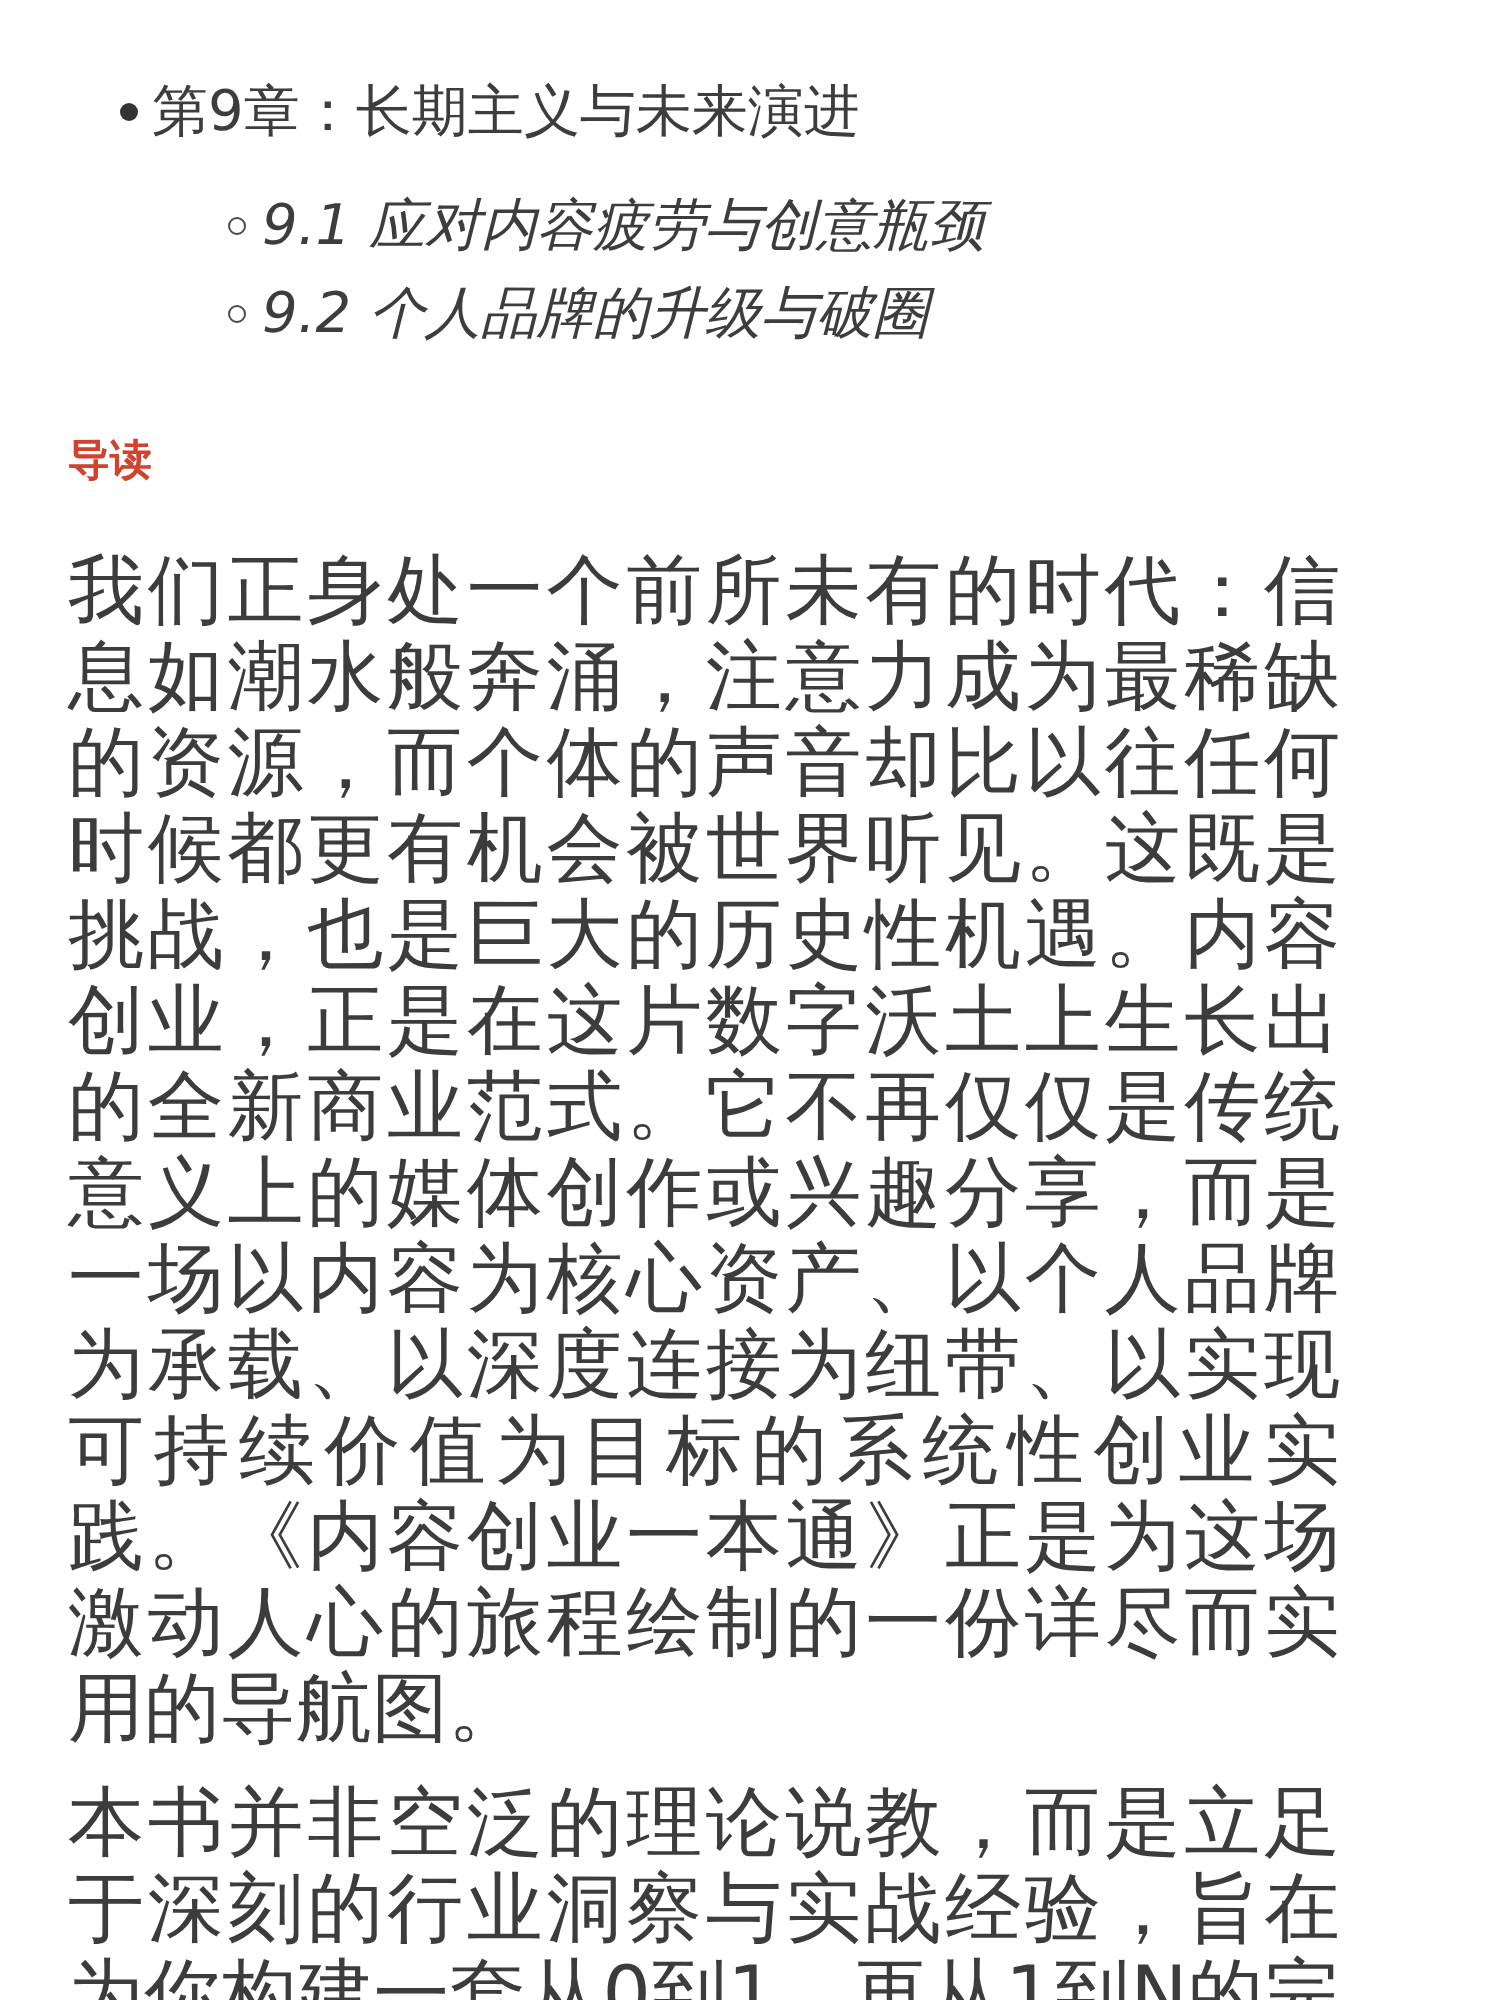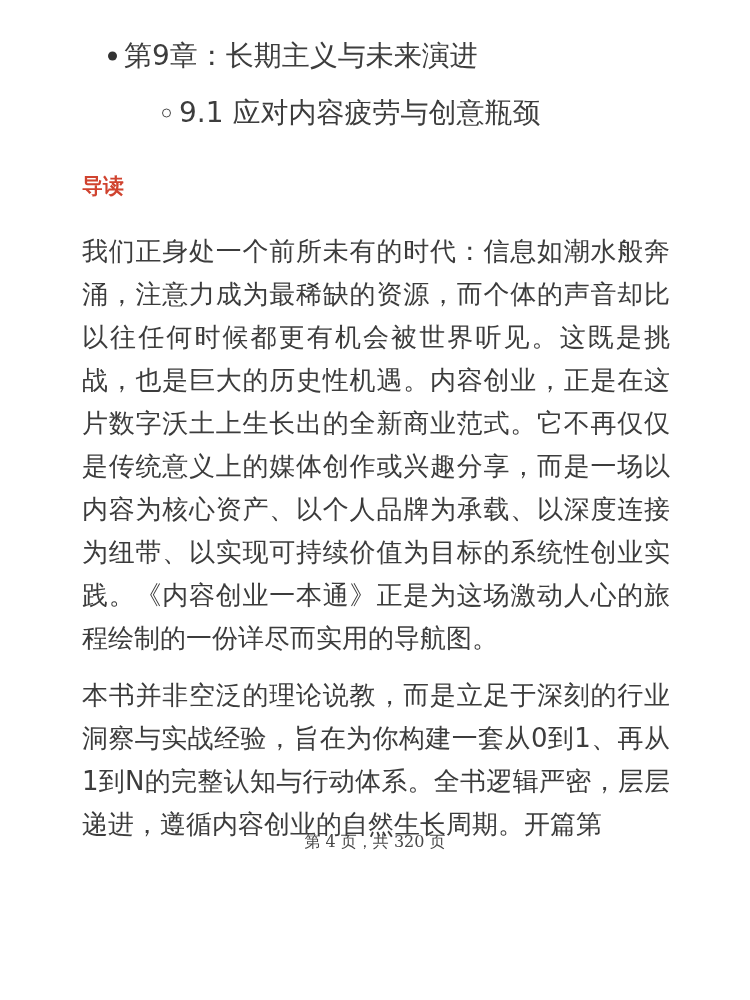--- a/index.html
+++ b/index.html
@@ -10,21 +10,21 @@
     background: #ffffff;
     overflow: hidden;
     font-family: "DejaVu Sans", sans-serif;
   }
   .page {
     position: relative;
     width: 750px;
     height: 885px;
     background: #ffffff;
     box-sizing: border-box;
-    padding: 40px 80px 0 82px;
+    padding: 40px 80px 0 34px;
     color: #3c3c3c;
   }
   
   ul.toc {
     list-style: none;
     margin: 0;
     padding: 0;
   }
   .toc li {
     position: relative;
@@ -32,20 +32,21 @@
     line-height: 31px;
     color: #3d3d3d;
   }
   .toc-l1 li {
     padding-left: 42px;
     margin-bottom: 26px;
   }
   .toc-l2 li {
     padding-left: 97px;
     margin-bottom: 13px;
+    font-style: italic;
   }
   .marker {
     position: absolute;
     top: 50%;
     transform: translateY(-50%);
     box-sizing: border-box;
   }
   .marker.disc {
     left: 26px;
     width: 9px;
@@ -64,21 +65,21 @@
   
   h2.section-heading {
     margin: 40px 0 26px 0;
     font-size: 21px;
     line-height: 36px;
     font-weight: bold;
     color: #d0432f;
   }
   p.body-para {
     margin: 0 0 14px 0;
-    font-size: 26px;
+    font-size: 38px;
     line-height: 43px;
     color: #3c3c3c;
     text-align: justify;
   }
   
   .page-footer {
     position: absolute;
     left: 0;
     bottom: 32px;
     width: 100%;
@@ -98,23 +99,26 @@
       <span class="marker disc"></span>
       <span>第9章：长期主义与未来演进</span>
     </li>
   </ul>
 
   <ul class="toc toc-l2">
     <li>
       <span class="marker circle"></span>
       <span>9.1 应对内容疲劳与创意瓶颈</span>
     </li>
+    <li>
+      <span class="marker circle"></span>
+      <span>9.2 个人品牌的升级与破圈</span>
+    </li>
   </ul>
 
   <h2 class="section-heading">导读</h2>
 
   <p class="body-para">我们正身处一个前所未有的时代：信息如潮水般奔涌，注意力成为最稀缺的资源，而个体的声音却比以往任何时候都更有机会被世界听见。这既是挑战，也是巨大的历史性机遇。内容创业，正是在这片数字沃土上生长出的全新商业范式。它不再仅仅是传统意义上的媒体创作或兴趣分享，而是一场以内容为核心资产、以个人品牌为承载、以深度连接为纽带、以实现可持续价值为目标的系统性创业实践。《内容创业一本通》正是为这场激动人心的旅程绘制的一份详尽而实用的导航图。</p>
 
   <p class="body-para">本书并非空泛的理论说教，而是立足于深刻的行业洞察与实战经验，旨在为你构建一套从0到1、再从1到N的完整认知与行动体系。全书逻辑严密，层层递进，遵循内容创业的自然生长周期。开篇第</p>
 
-  <div class="page-footer">第 4 页，共 320 页</div>
 
 </div>
 
 </body></html>

